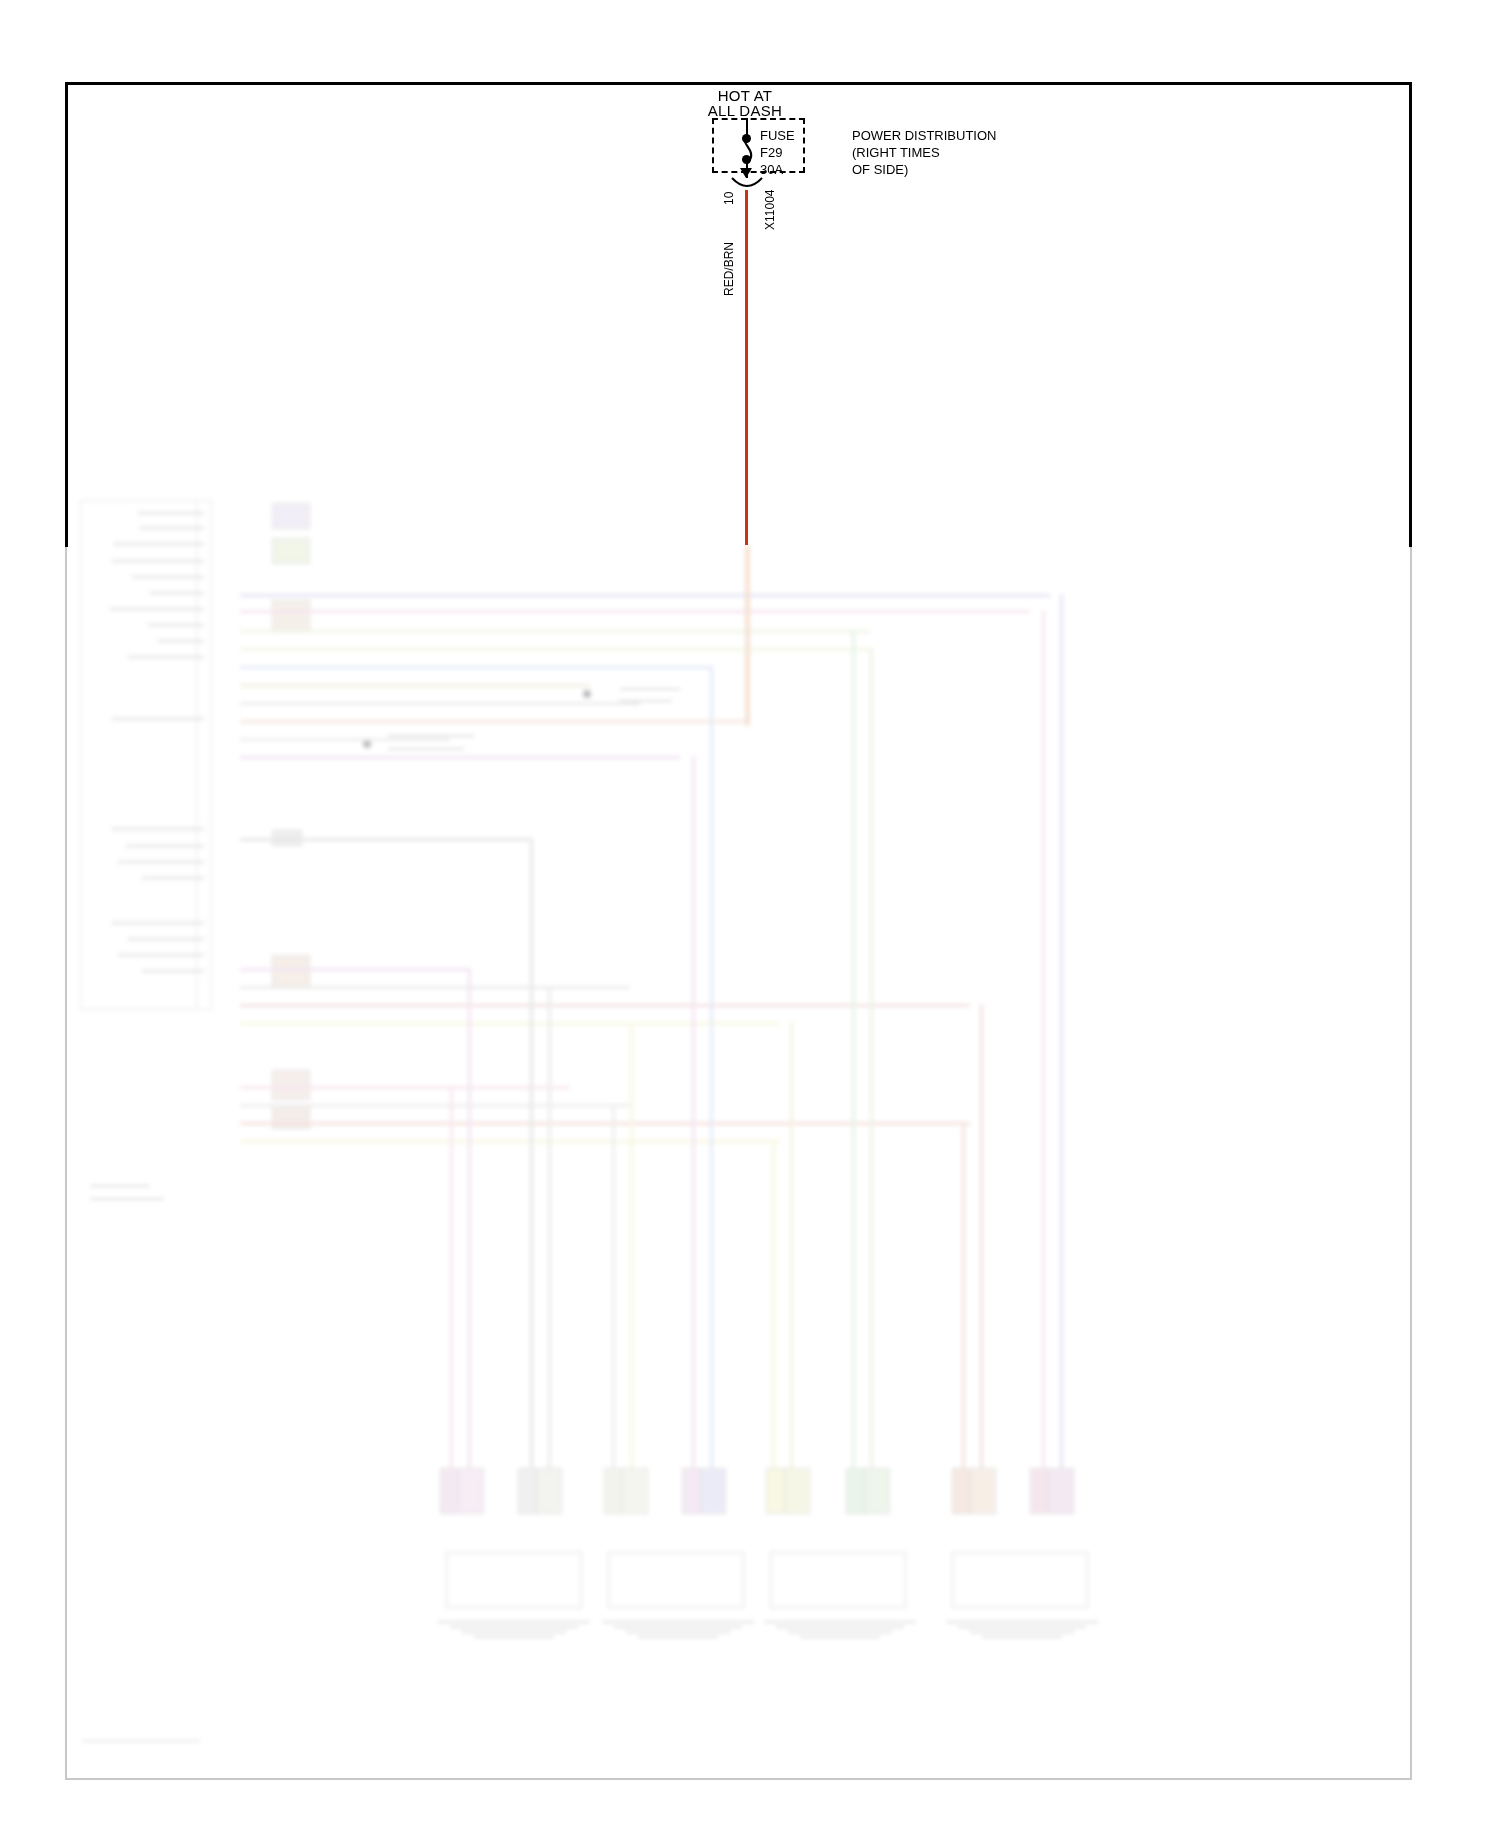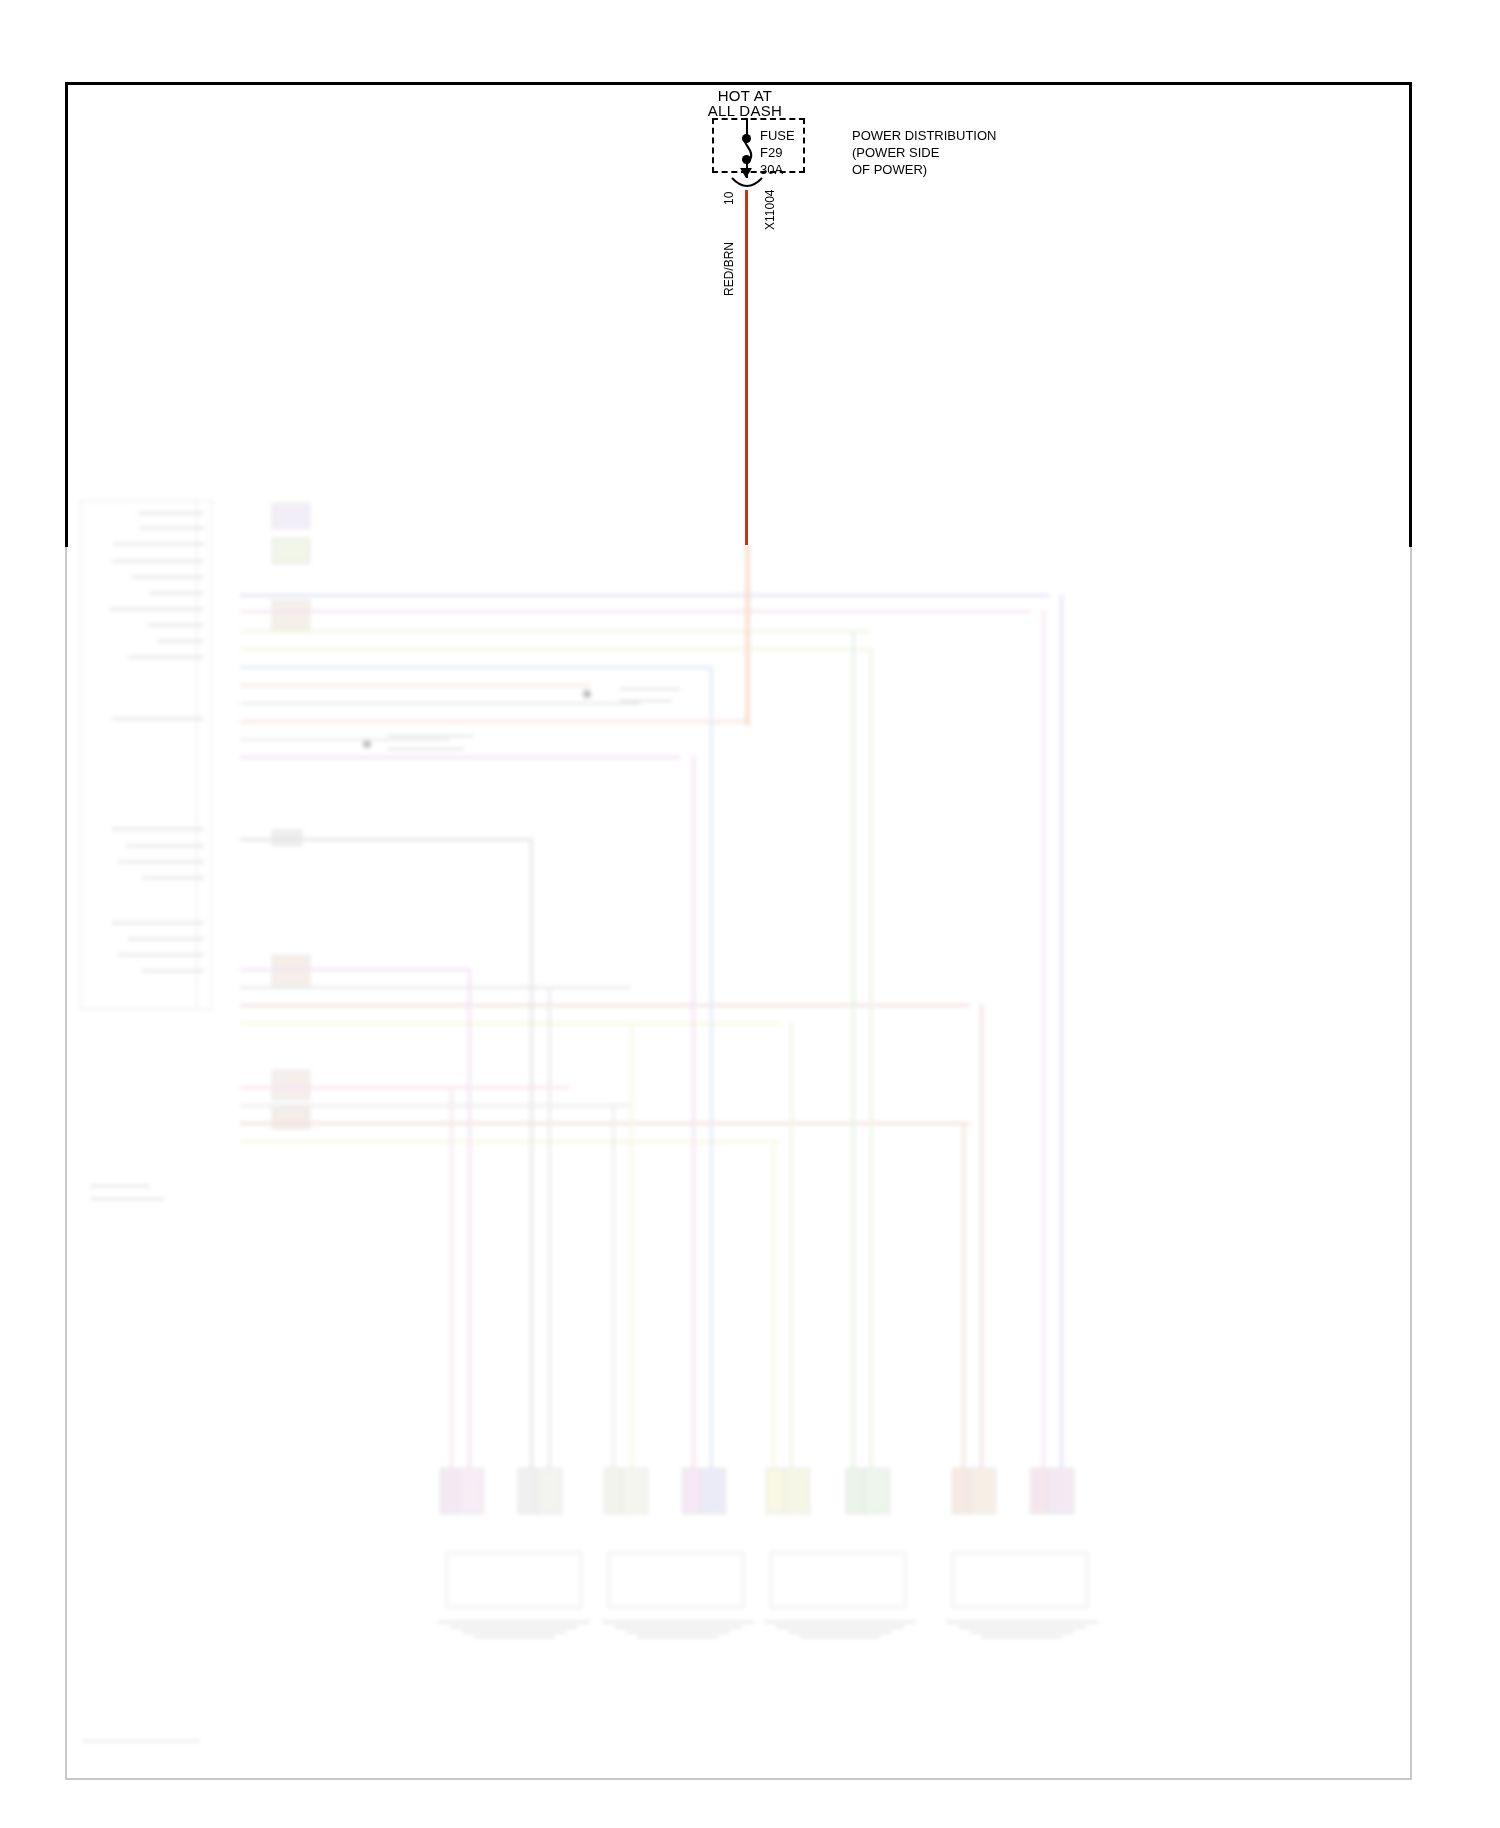--- a/index.html
+++ b/index.html
@@ -245,22 +245,22 @@
   </svg>
 
   <div class="fuse-text">
     <div>FUSE</div>
     <div>F29</div>
     <div>30A</div>
   </div>
 
   <div class="pd-text">
     <div>POWER DISTRIBUTION</div>
-    <div>(POWER SIDE</div>
-    <div>OF POWER)</div>
+    <div>(RIGHT TIMES</div>
+    <div>OF SIDE)</div>
   </div>
 
   <div class="red-wire"></div>
   <div class="lbl-10">10</div>
   <div class="lbl-x11004">X11004</div>
   <div class="lbl-redbrn">RED/BRN</div>
 
 </div>
 
 </body></html>

